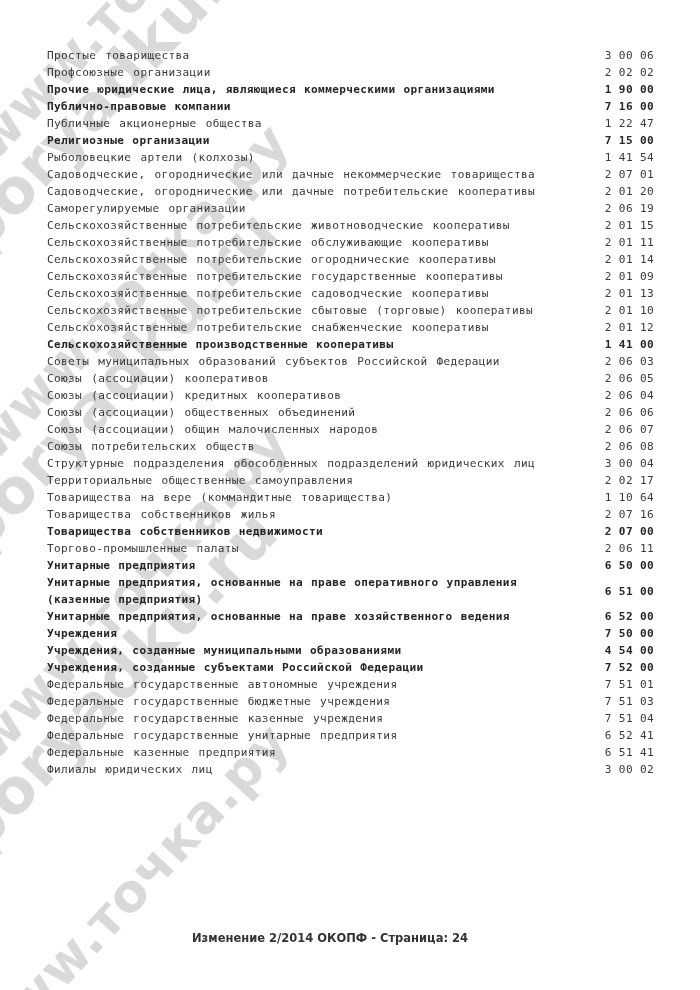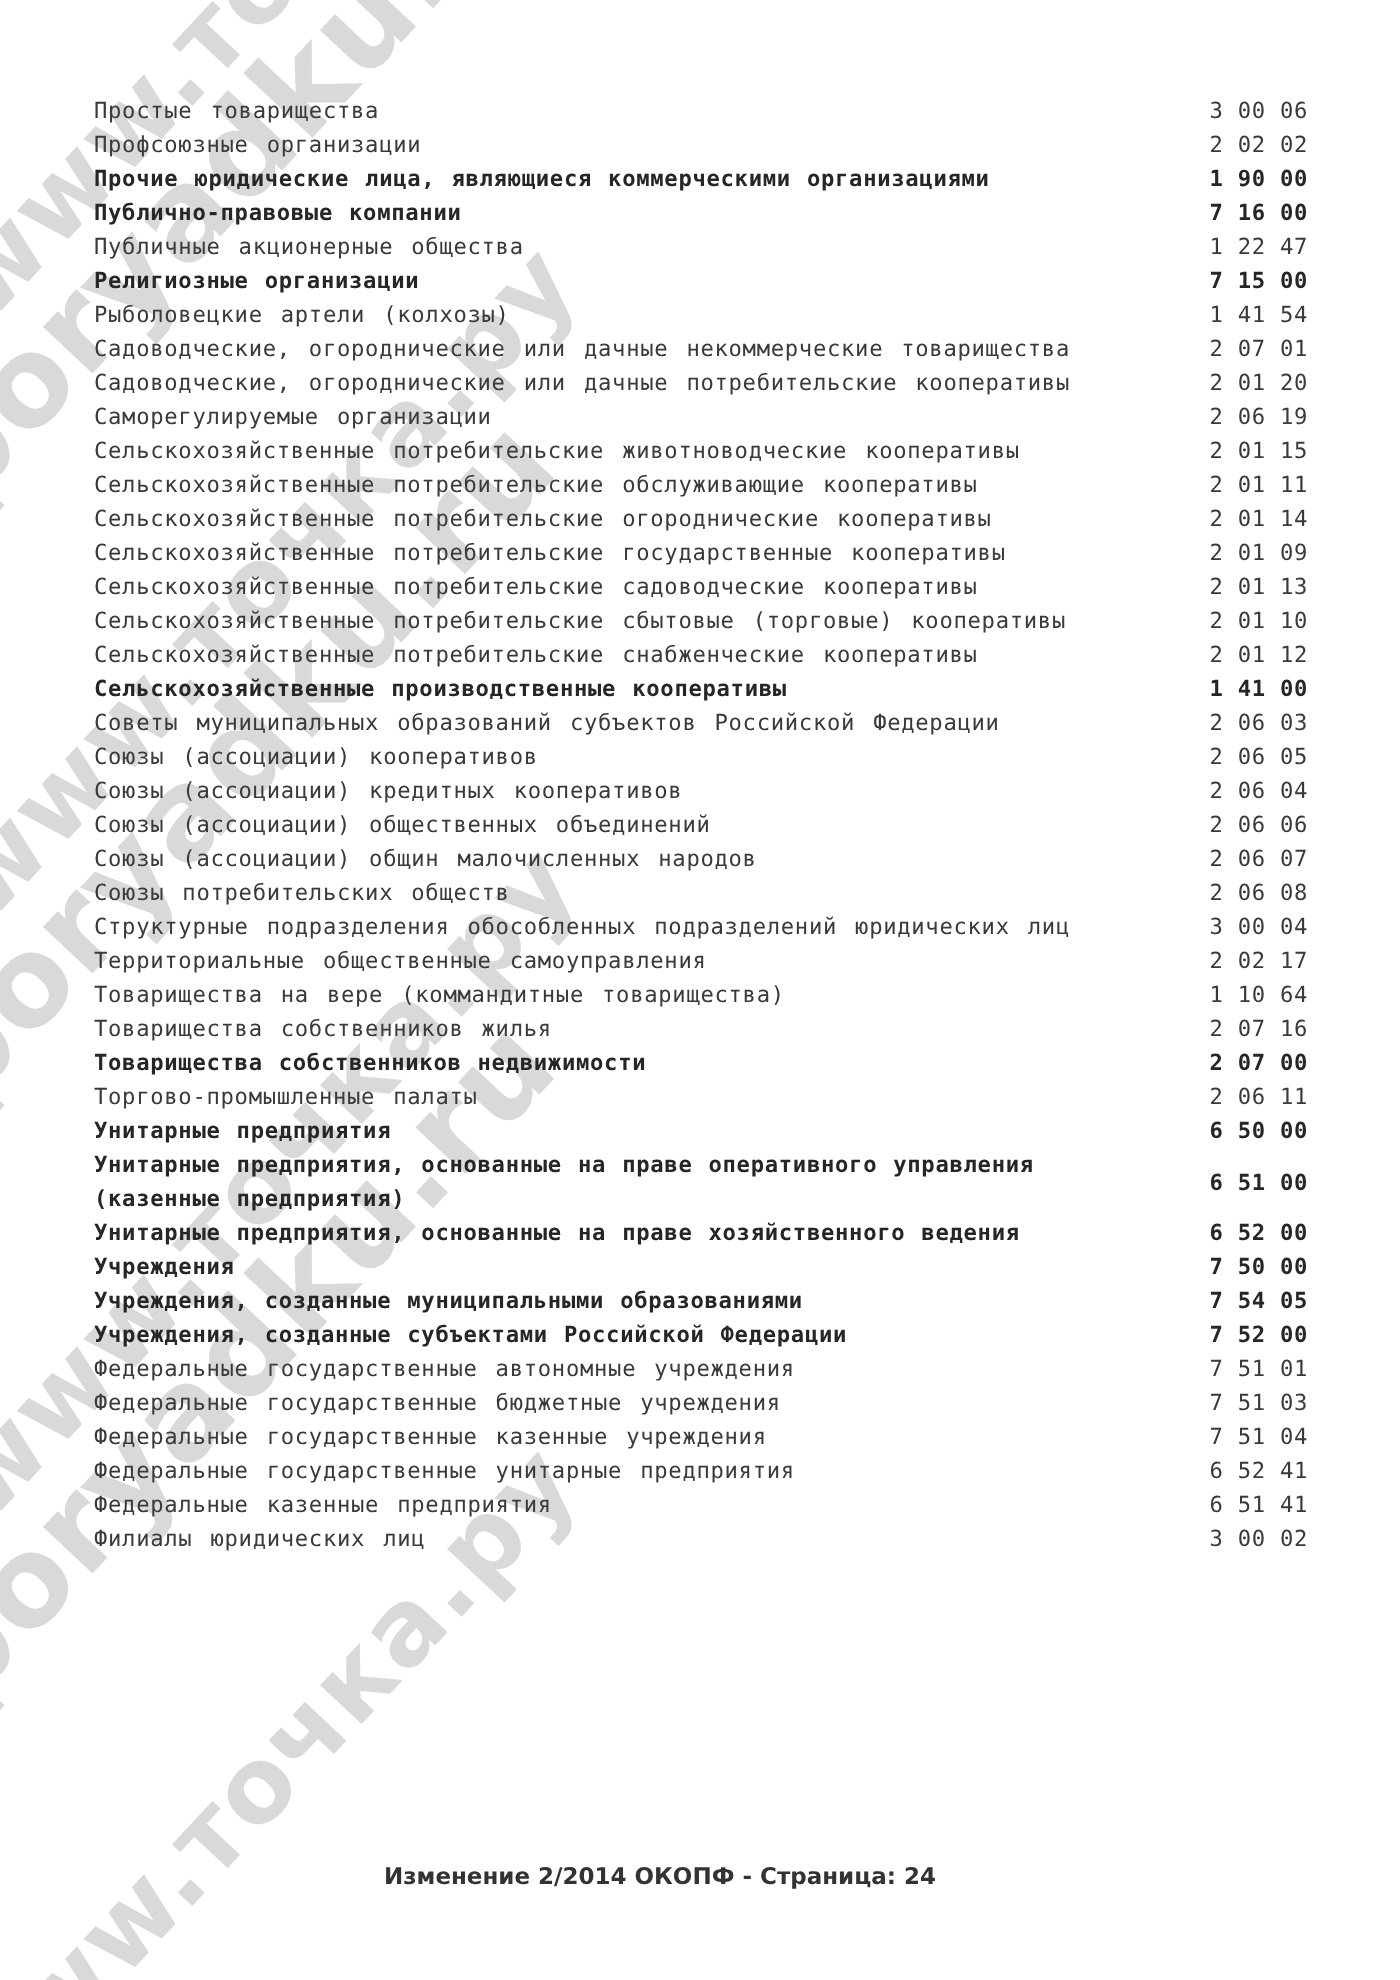--- a/index.html
+++ b/index.html
@@ -241,21 +241,21 @@
           <tr class="b">
             <td class="name">Унитарные предприятия, основанные на праве хозяйственного ведения</td>
             <td class="code">6 52 00</td>
           </tr>
           <tr class="b">
             <td class="name">Учреждения</td>
             <td class="code">7 50 00</td>
           </tr>
           <tr class="b">
             <td class="name">Учреждения, созданные муниципальными образованиями</td>
-            <td class="code">7 54 05</td>
+            <td class="code">4 54 00</td>
           </tr>
           <tr class="b">
             <td class="name">Учреждения, созданные субъектами Российской Федерации</td>
             <td class="code">7 52 00</td>
           </tr>
           <tr>
             <td class="name">Федеральные государственные автономные учреждения</td>
             <td class="code">7 51 01</td>
           </tr>
           <tr>

